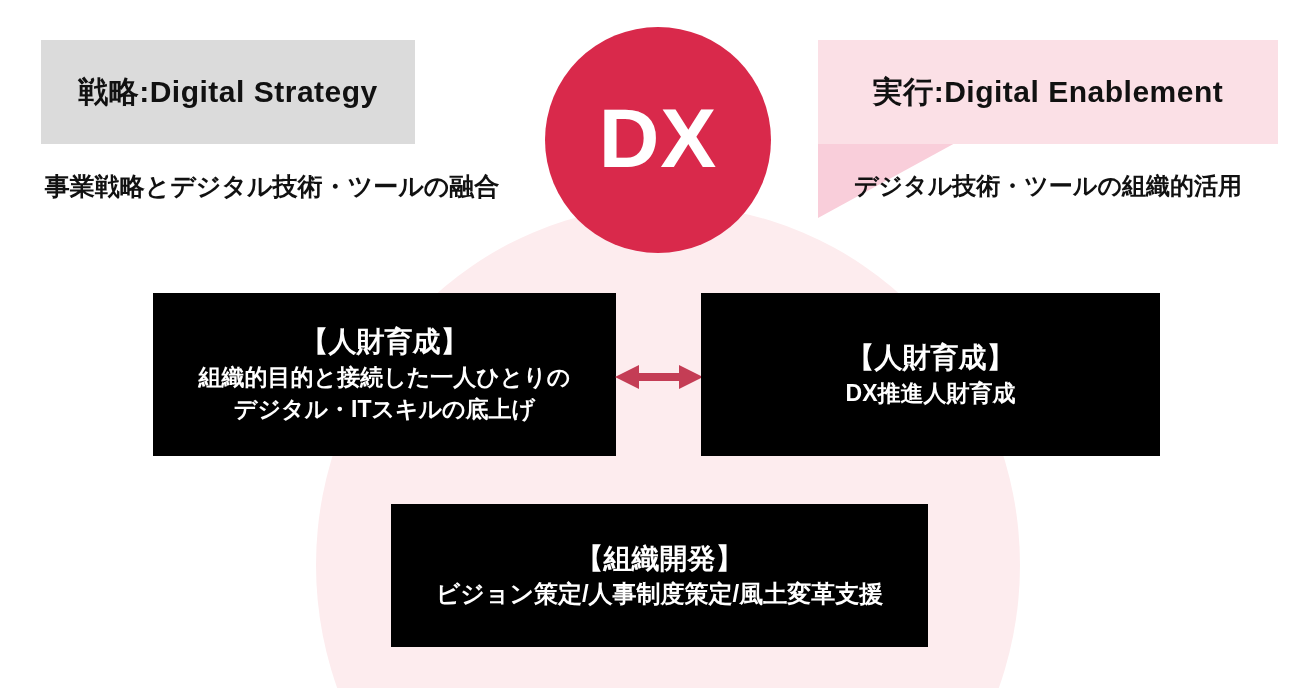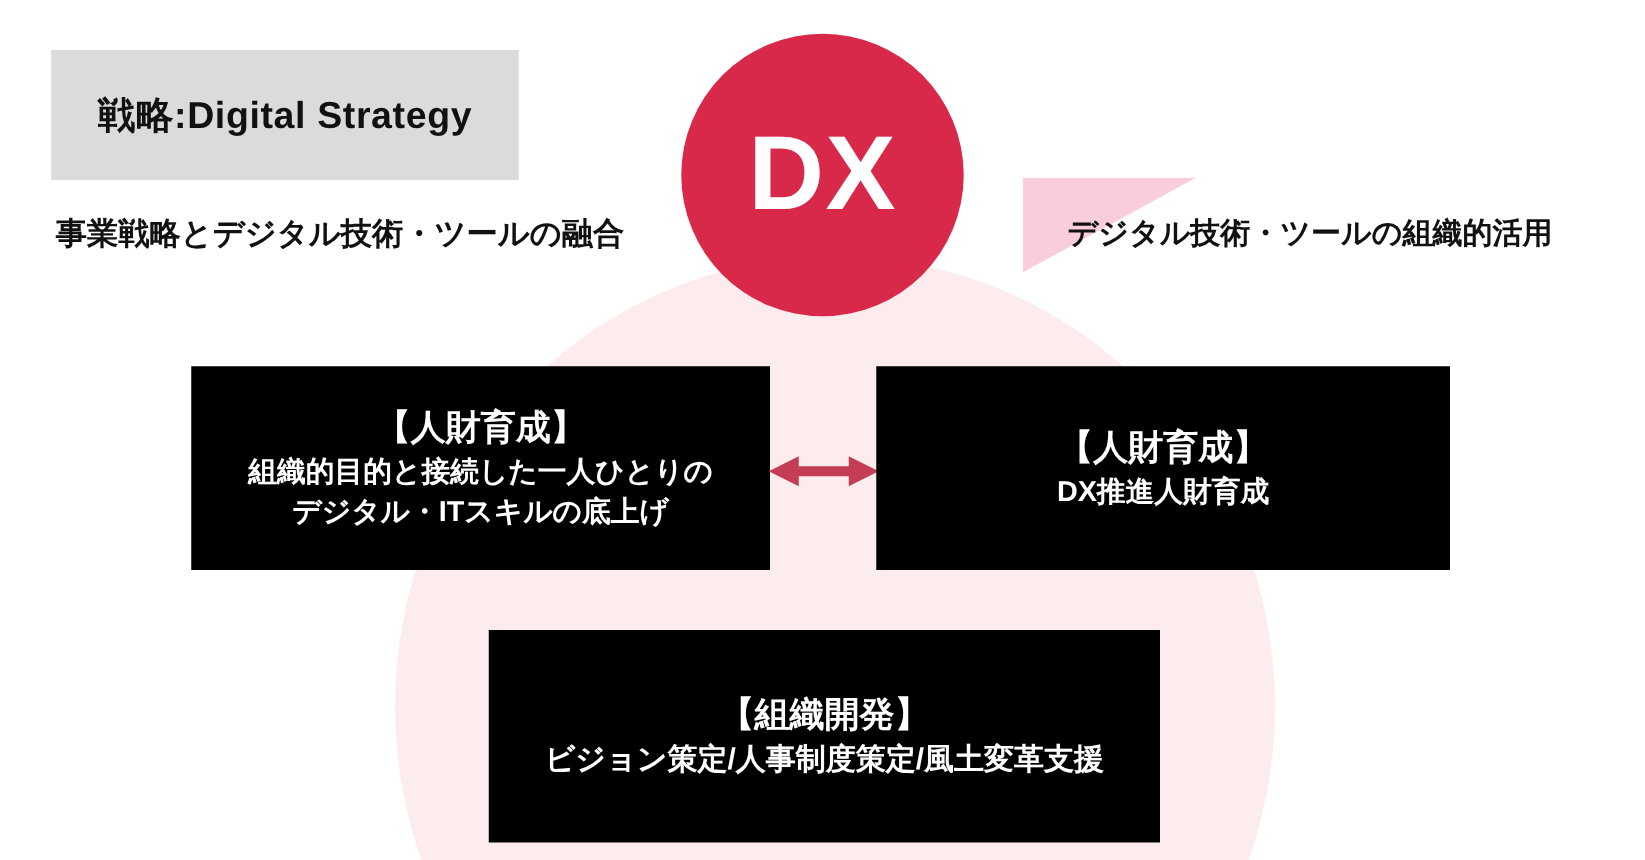--- a/index.html
+++ b/index.html
@@ -95,21 +95,21 @@
     line-height: 1.35;
     white-space: nowrap;
   }
   .pink-box .box-line {
     font-size: 23px;
     line-height: 1.42;
     white-space: nowrap;
   }
   .box-left   { left: 153px; top: 293px; width: 463px; height: 163px; }
   .box-right  { left: 701px; top: 293px; width: 459px; height: 163px; }
-  .box-bottom { left: 391px; top: 504px; width: 537px; height: 170px; }
+  .box-bottom { left: 391px; top: 504px; width: 537px; height: 143px; }
   .box-bottom .box-line { font-size: 24px; }
   
   .arrow-svg {
     position: absolute;
     left: 615px;
     top: 364px;
     width: 88px;
     height: 26px;
   }
 </style>
@@ -119,20 +119,23 @@
 <div class="canvas">
 
   <div class="bg-circle"></div>
 
   <div class="tail-triangle"></div>
 
   <div class="hdr-box left">
     <span class="hdr-title">戦略:Digital Strategy</span>
   </div>
 
+  <div class="hdr-box right">
+    <span class="hdr-title">実行:Digital Enablement</span>
+  </div>
 
   <div class="subtitle left">事業戦略とデジタル技術・ツールの融合</div>
 
   <div class="subtitle right">デジタル技術・ツールの組織的活用</div>
 
   <div class="dx-circle">
     <span class="dx-label">DX</span>
   </div>
 
   <div class="pink-box box-left">

